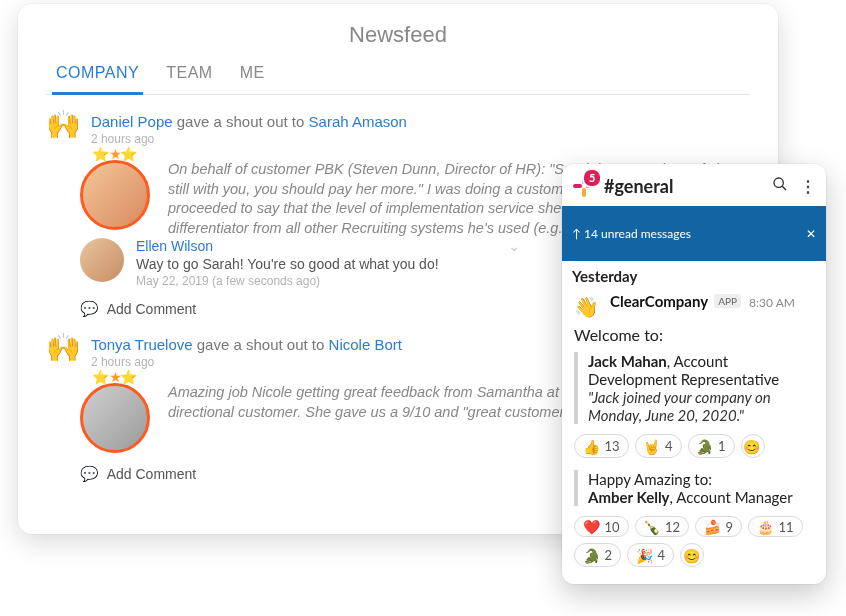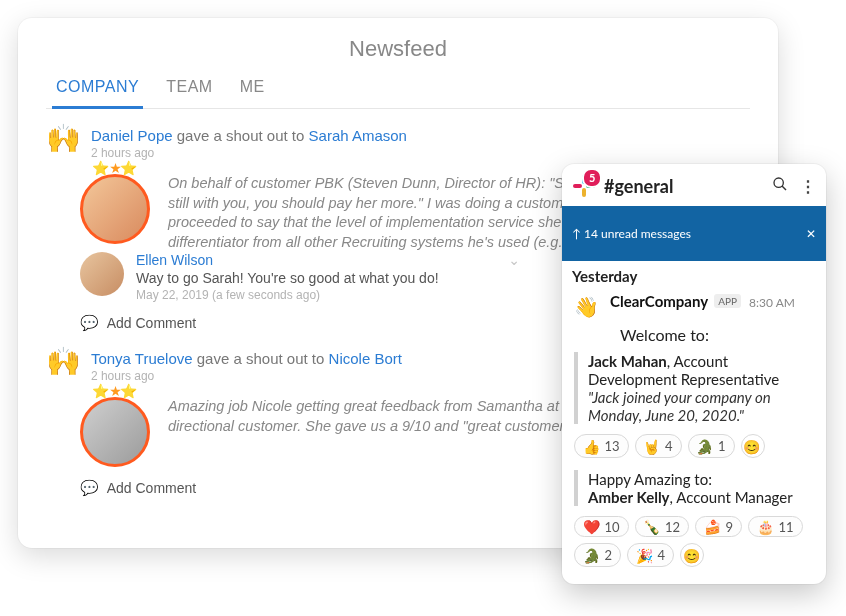--- a/index.html
+++ b/index.html
@@ -6,21 +6,21 @@
   body {
     font-family: -apple-system, BlinkMacSystemFont, "Segoe UI", Helvetica, Arial, sans-serif;
     background: #fff;
     width: 846px;
     height: 616px;
     position: relative;
     overflow: hidden;
   }
   .newsfeed-card {
     position: absolute;
-    top: 18px;
+    top: 4px;
     left: 18px;
     width: 760px;
     height: 530px;
     background: #fff;
     border-radius: 14px;
     box-shadow: 0 8px 28px rgba(0,0,0,0.15), 0 0 0 1px rgba(0,0,0,0.03);
     padding: 18px 28px 10px 28px;
     overflow: hidden;
   }
   .newsfeed-title {
@@ -173,21 +173,21 @@
     font-size:20px; background:#fff;
   }
   .slack-sender { font-weight:700; font-size:15px; color:#111; }
   .app-chip {
     display:inline-block; background:#eee; color:#666;
     font-size:10px; padding:1px 4px; border-radius:3px; vertical-align:2px;
     margin-left:2px;
   }
   .slack-time { color:#888; font-size:12px; margin-left:4px; }
   .slack-body-text {
-    font-size:16px; color:#222; padding: 2px 12px 4px 12px; margin-left: 46px;
+    font-size:16px; color:#222; padding: 2px 12px 4px 12px;
   }
   .slack-block {
     margin: 4px 12px 6px 12px;
     padding-left: 10px;
     border-left: 4px solid #d1d1d1;
     font-size:15px; color:#222;
   }
   .slack-block .bold { font-weight:700; }
   .slack-block .ital { font-style:italic; color:#333; }
   .reactions {

